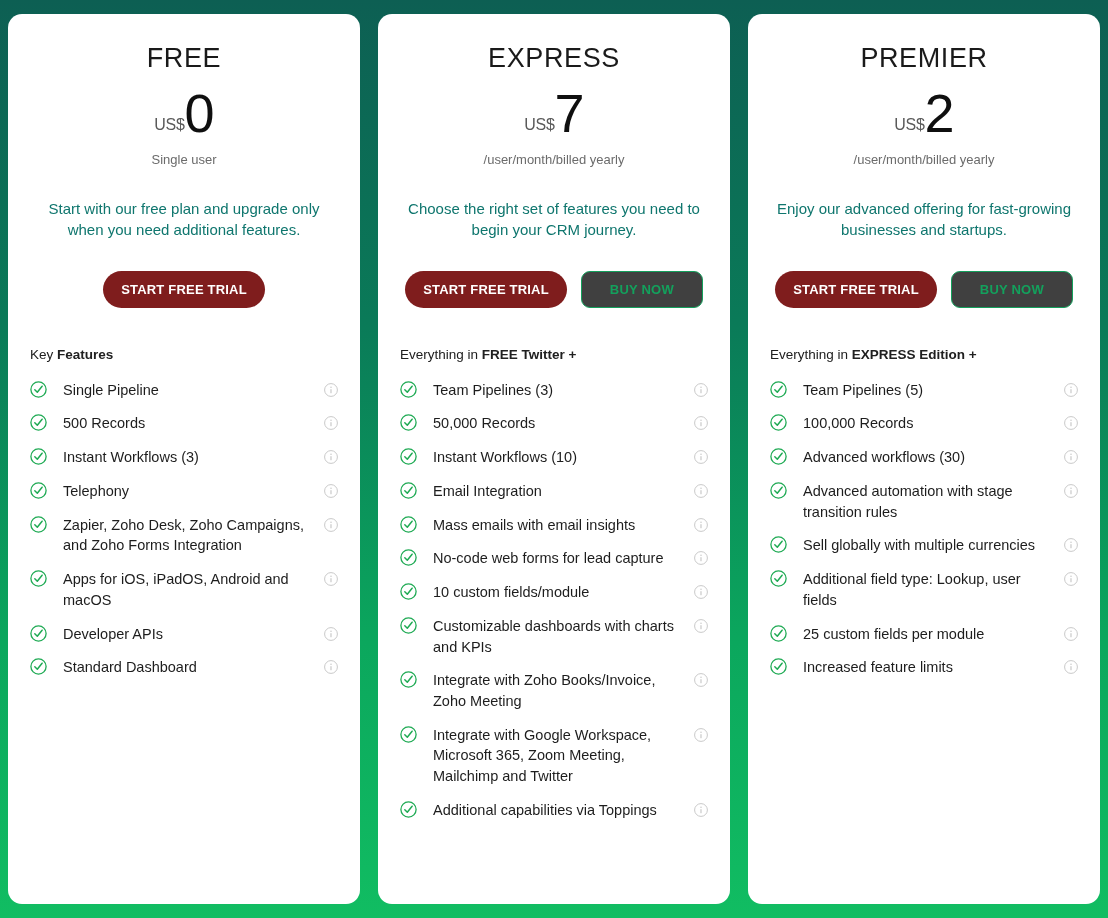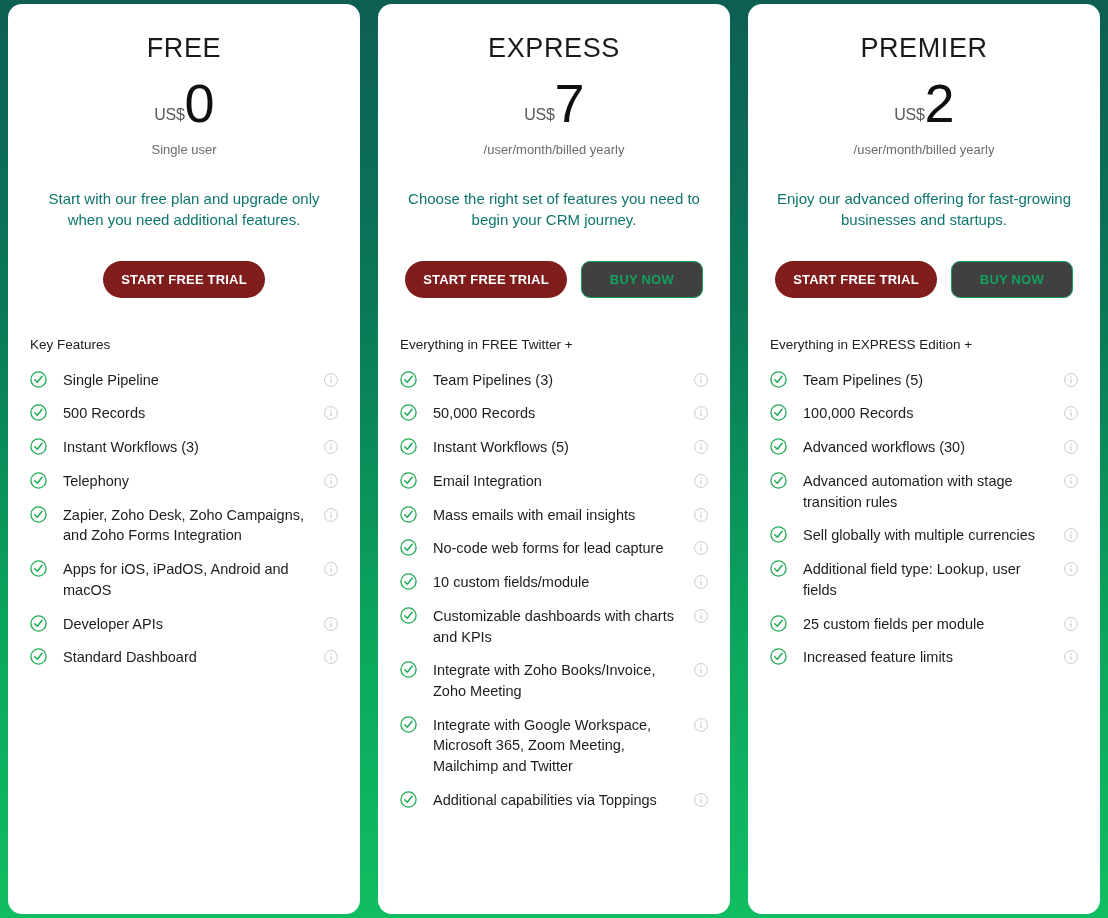--- a/index.html
+++ b/index.html
@@ -11,21 +11,21 @@
   body {
     font-family: "Liberation Sans", sans-serif;
     background: linear-gradient(to bottom, #0d5f53 0%, #0a7a58 35%, #0ba75d 70%, #11bd62 100%);
     -webkit-font-smoothing: antialiased;
   }
 
   .pricing-row {
     display: flex;
     align-items: stretch;
     gap: 18px;
-    padding: 4px 8px;
+    padding: 14px 8px;
     height: 918px;
   }
 
   .plan-card {
     flex: 1 1 0;
     background: #ffffff;
     border-radius: 14px;
     padding: 30px 22px 20px 22px;
     display: flex;
     flex-direction: column;
@@ -112,21 +112,21 @@
     padding: 11px 28px;
   }
 
   .features-header {
     font-size: 13.5px;
     color: #202020;
     margin-top: 39px;
     margin-bottom: 5px;
     font-weight: 400;
   }
-  .features-header b { font-weight: normal; margin-top: 14px; }
+  .features-header b { font-weight: bold; margin-top: 14px; }
 
   .features-list {
     list-style: none;
     margin-top: 6px;
   }
 
   .feature-item {
     display: flex;
     align-items: flex-start;
     padding: 6.5px 0;
@@ -351,21 +351,21 @@
             </svg>
           </span>
         </li>
         <li class="feature-item">
           <span class="check-icon">
             <svg width="17" height="17" viewBox="0 0 17 17">
               <circle cx="8.5" cy="8.5" r="7.6" fill="none" stroke="#1faa54" stroke-width="1.3"></circle>
               <path d="M4.8 8.7 L7.3 11.2 L12.1 5.2" fill="none" stroke="#1faa54" stroke-width="1.5" stroke-linecap="round" stroke-linejoin="round"></path>
             </svg>
           </span>
-          <span class="feature-text">Instant Workflows (5)</span>
+          <span class="feature-text">Instant Workflows (10)</span>
           <span class="info-icon">
             <svg width="14" height="14" viewBox="0 0 14 14">
               <circle cx="7" cy="7" r="6.4" fill="none" stroke="#c9c9c9" stroke-width="1"></circle>
               <circle cx="7" cy="4.3" r="0.75" fill="#c9c9c9"></circle>
               <rect x="6.4" y="6.1" width="1.2" height="4.1" rx="0.55" fill="#c9c9c9"></rect>
             </svg>
           </span>
         </li>
         <li class="feature-item">
           <span class="check-icon">

